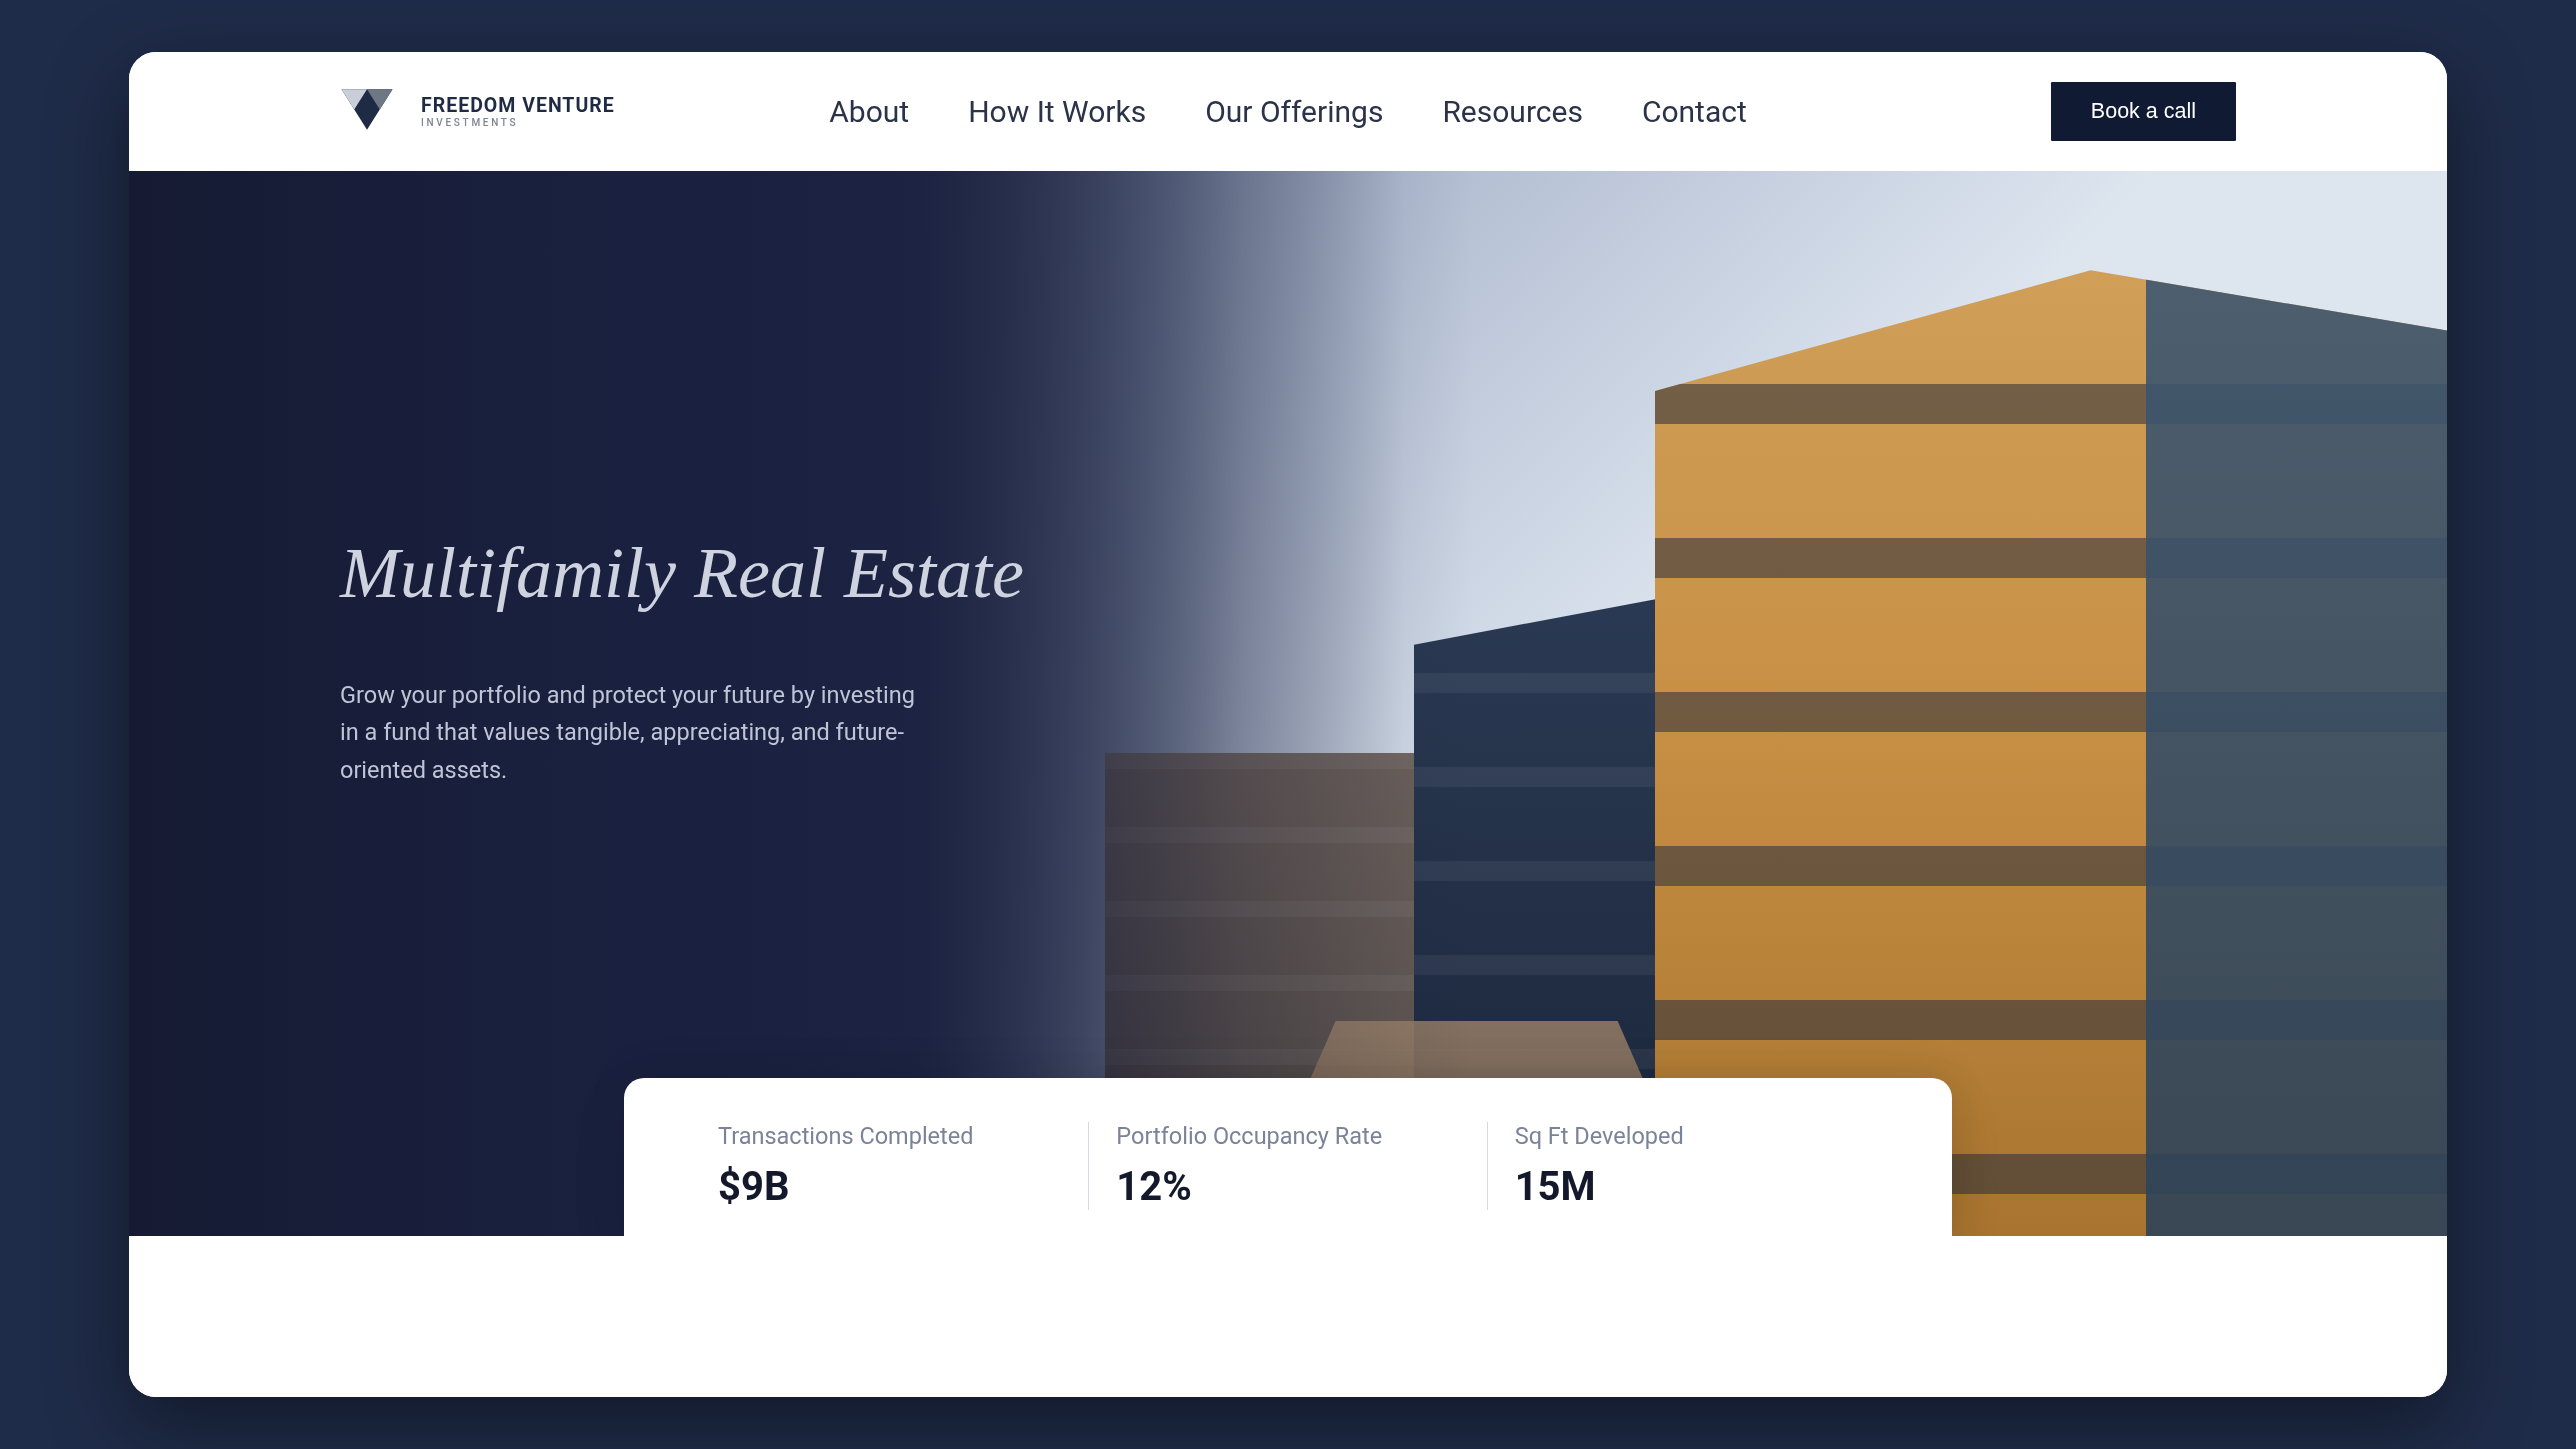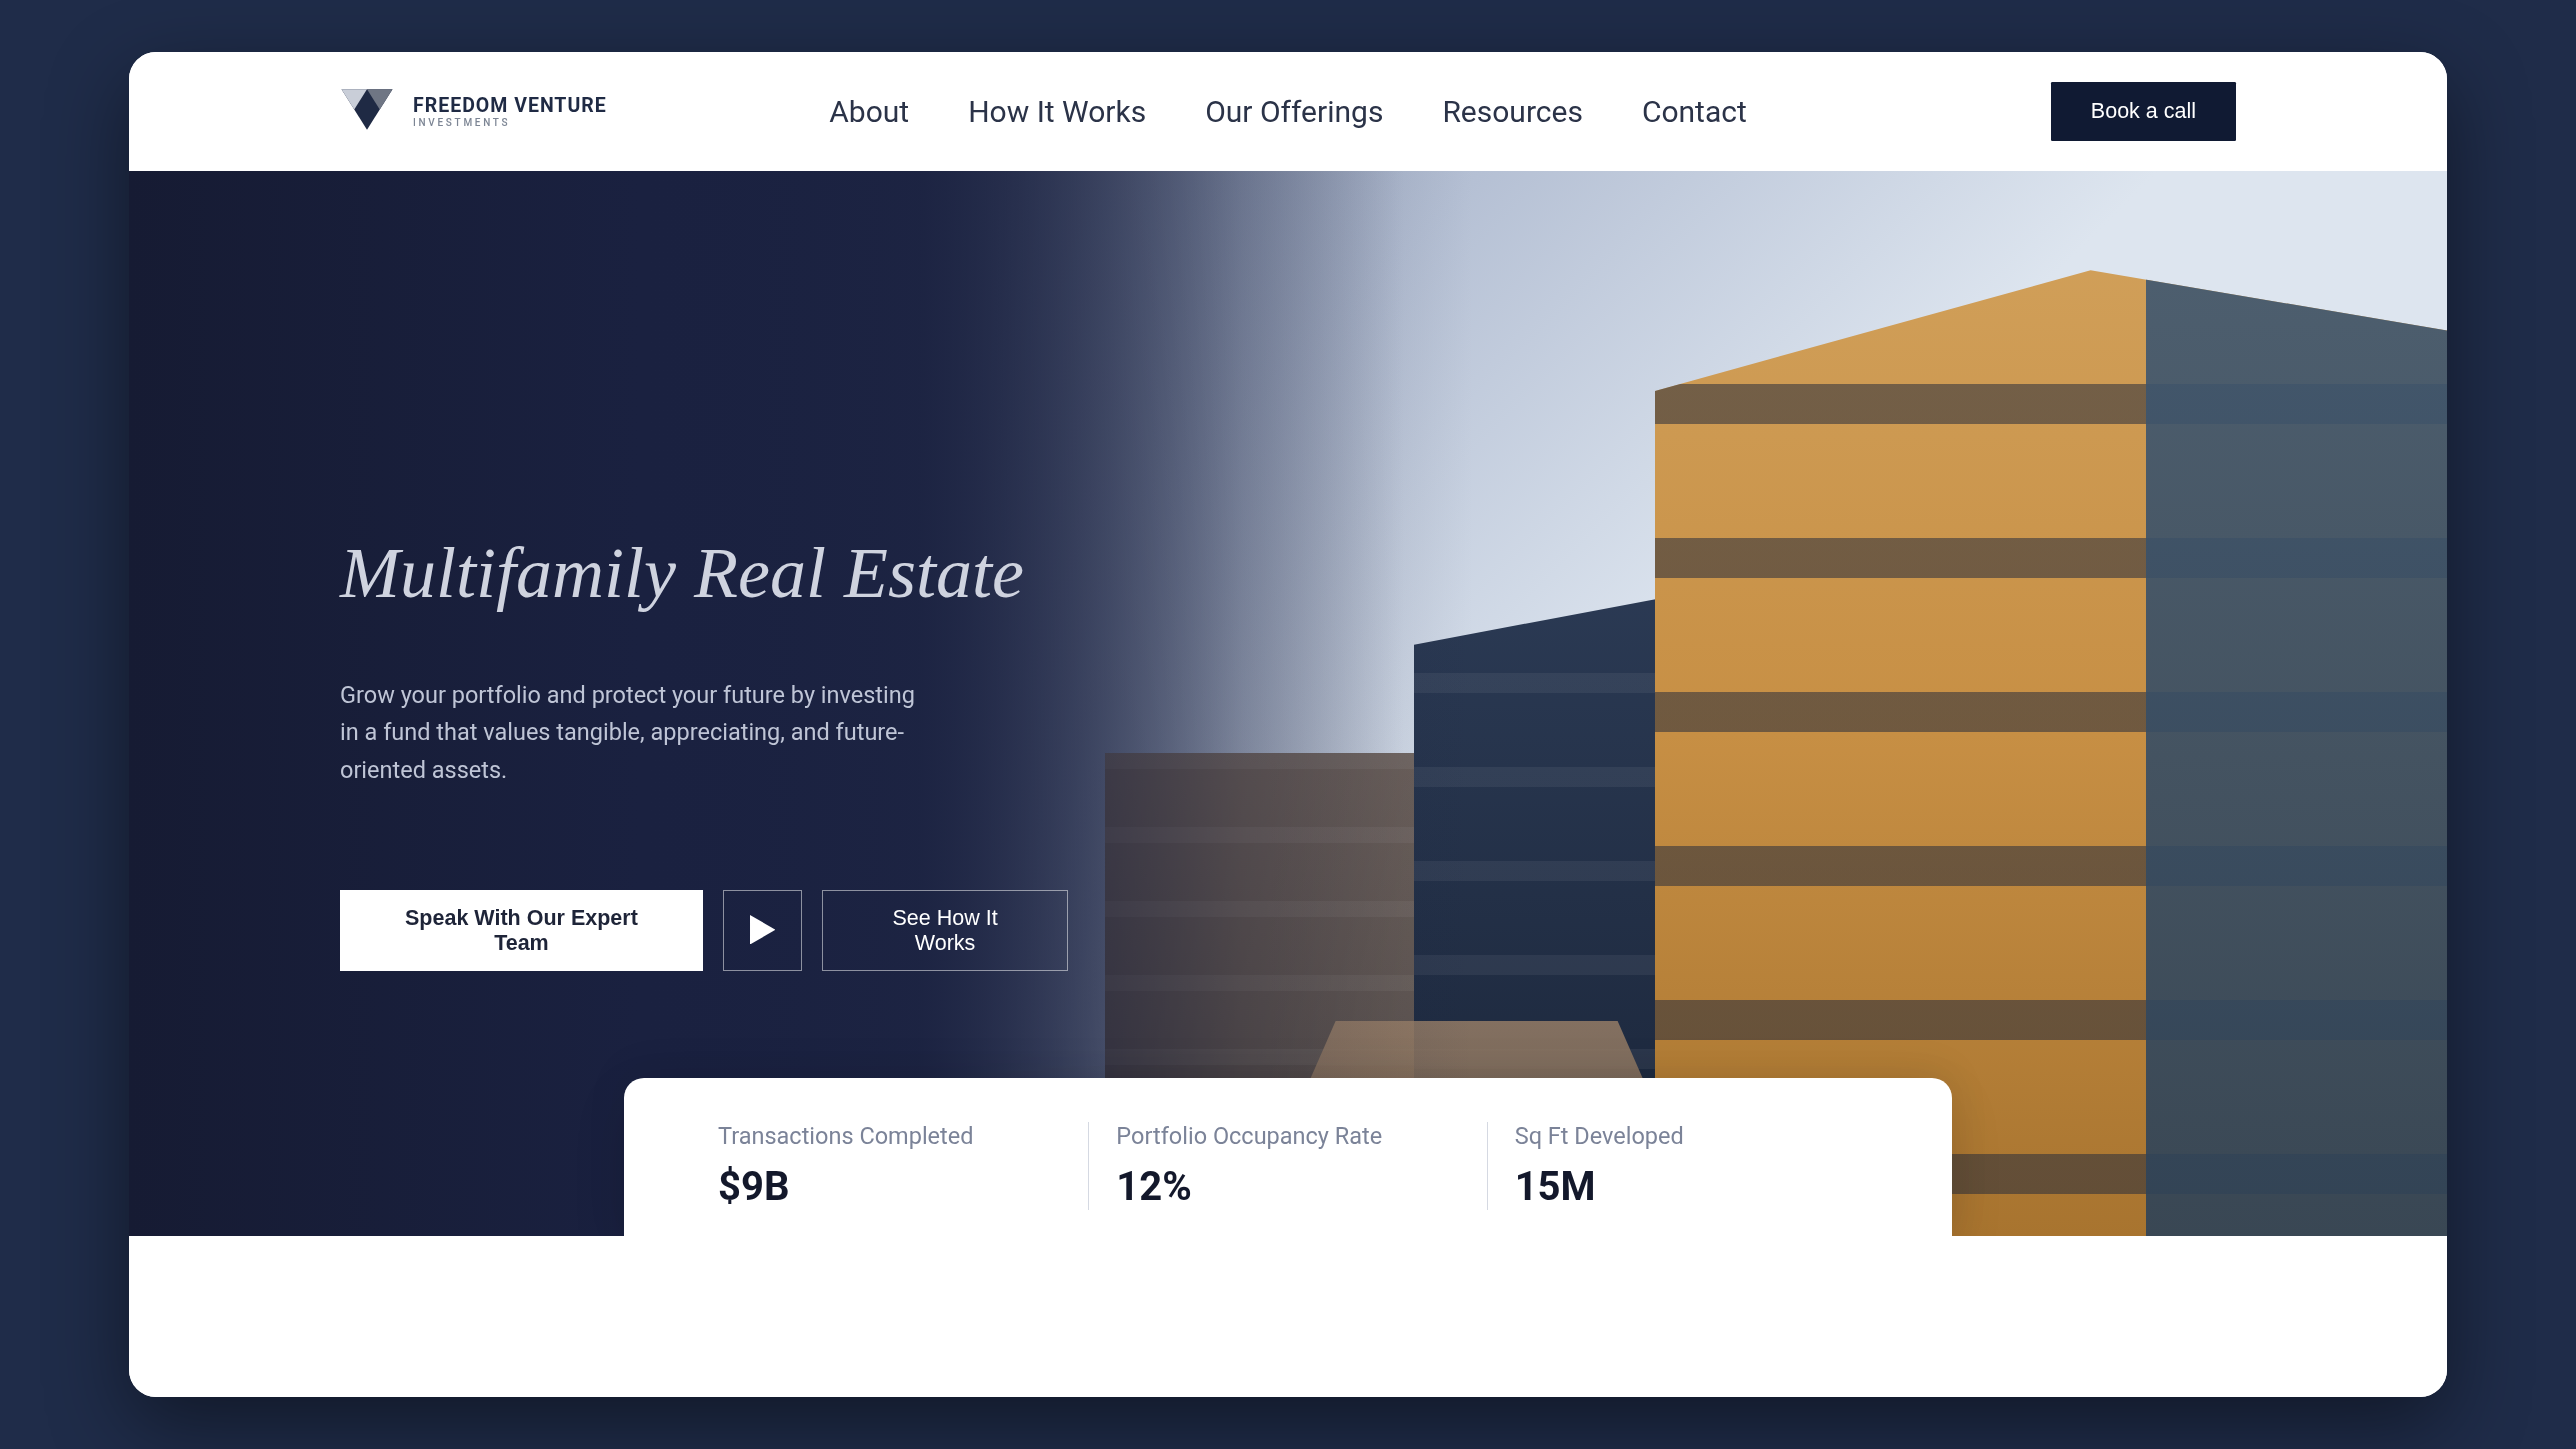--- a/index.html
+++ b/index.html
@@ -30,21 +30,21 @@
     align-items: center;
     justify-content: space-between;
     padding: 0 211px;
     background: #fff;
     position: relative;
     z-index: 10;
   }
   .logo {
     display: flex;
     align-items: center;
-    gap: 19px;
+    gap: 27px;
   }
   .logo-mark svg { display: block; }
   .logo-text {
     display: flex;
     flex-direction: column;
     line-height: 1.1;
   }
   .logo-text .brand {
     font-size: 19.5px;
     font-weight: 700;
@@ -341,31 +341,20 @@
       <div class="sky-overlay"></div>
     </div>
 
     <div class="hero-content">
       <h1 class="headline">
         <br>
       </h1>
       <div class="subhead">Multifamily Real Estate</div>
       <p class="body-copy">Grow your portfolio and protect your future by investing in a fund that values tangible, appreciating, and future-oriented assets.</p>
 
-      <div class="hero-actions">
-        <button class="btn-primary">Speak With Our Expert Team</button>
-        <button class="btn-play">
-          <span>
-            <svg width="25.5" height="29.5" viewBox="0 0 38 44">
-                <path d="M0 0 L38 22 L0 44 Z"></path>
-              </svg>
-          </span>
-        </button>
-        <button class="btn-secondary">See How It Works</button>
-      </div>
     </div>
 
     <div class="stats stats-floating">
       <div class="stat">
         <div class="stat-label">Transactions Completed</div>
         <div class="stat-value">$9B</div>
       </div>
       <div class="stat">
         <div class="stat-label">Portfolio Occupancy Rate</div>
         <div class="stat-value">12%</div>

